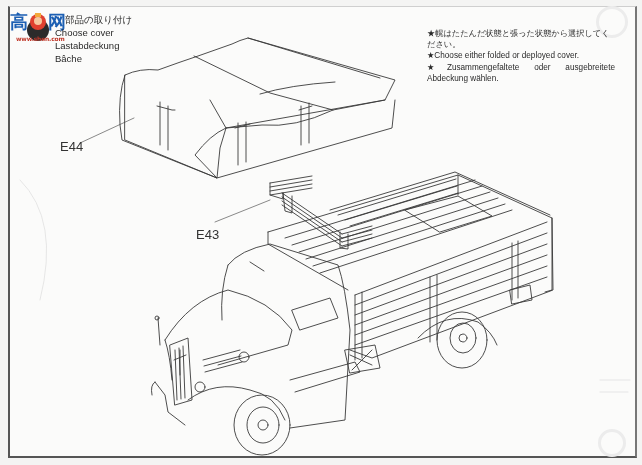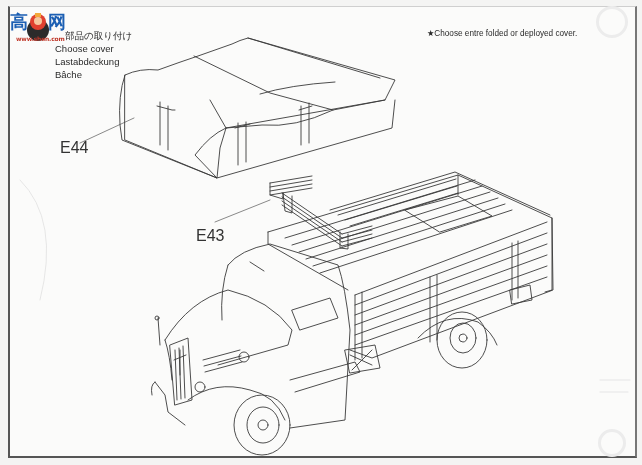--- a/index.html
+++ b/index.html
@@ -16,30 +16,30 @@
       background: #fbfbfa;
       box-sizing: border-box;
     }
     .watermark {
       position: absolute; left: 8px; top: 8px; width: 60px; height: 36px;
     }
     .wm-logo { position: absolute; left: 0; top: 0; width: 60px; height: 36px; }
     .wm-char { position: absolute; top: 2px; font-size: 18px; font-weight: bold; color: #1c5fb3; font-family: "DejaVu Sans", sans-serif; }
     .wm-url { position: absolute; left: 8px; top: 27px; font-size: 6px; color: #c0392b; font-weight: bold; font-family: "DejaVu Sans", sans-serif; letter-spacing: -0.2px; white-space: nowrap; }
     .title-block {
-      position: absolute; left: 55px; top: 13px; font-size: 9.5px; line-height: 13px; margin-top: 16px;
+      position: absolute; left: 55px; top: 13px; font-size: 9.5px; line-height: 13px;
     }
     .title-block div { white-space: nowrap; }
     .notes {
       position: absolute; left: 427px; top: 28px; width: 188px; font-size: 8.2px; line-height: 11.2px;
       color: #2a2a2a;
     }
     .notes div { white-space: normal; }
     .notes .justify { text-align: justify; text-align-last: justify; }
-    .label { position: absolute; font-size: 16px; color: #333; }
+    .label { position: absolute; font-size: 13px; color: #333; }
     .drawing { position: absolute; left: 0; top: 0; width: 642px; height: 465px; }
     .faint-circle { position: absolute; border-radius: 50%; border: 3px solid #ececec; }
   </style>
 </head>
 <body>
 
 <div class="page"></div>
 
 <div class="faint-circle" style="left:596px;top:6px;width:26px;height:26px;"></div>
 <div class="faint-circle" style="left:598px;top:429px;width:22px;height:22px;"></div>
@@ -57,21 +57,24 @@
 </div>
 
 <div class="title-block">
   <div style="padding-left:10px;">部品の取り付け</div>
   <div>Choose cover</div>
   <div>Lastabdeckung</div>
   <div>Bâche</div>
 </div>
 
 <div class="notes">
-  <div>★Choose entre folded or deployed cover.</div>
+  <div>★幌はたたんだ状態と張った状態から選択してください。</div>
+  <div>★Choose either folded or deployed cover.</div>
+  <div class="justify">★Zusammengefaltete oder ausgebreitete</div>
+  <div>Abdeckung wählen.</div>
 </div>
 
 <svg class="drawing" viewBox="0 0 642 465" fill="none" stroke="#3a3a3a" stroke-width="0.9" stroke-linejoin="round" stroke-linecap="round">
 
   <g>
 
     <path d="M125,75 Q140,68 158,70 Q180,62 198,56 Q215,50 232,44 Q240,40 248,38 L395,80 Q390,90 385,100 L333,110 Q295,128 262,125 L226,128 Q210,135 195,155 L217,178 L125,140 Z"></path>
 
     <path d="M194,56 L270,93 L333,110"></path>
     <path d="M248,38 L380,78"></path>

